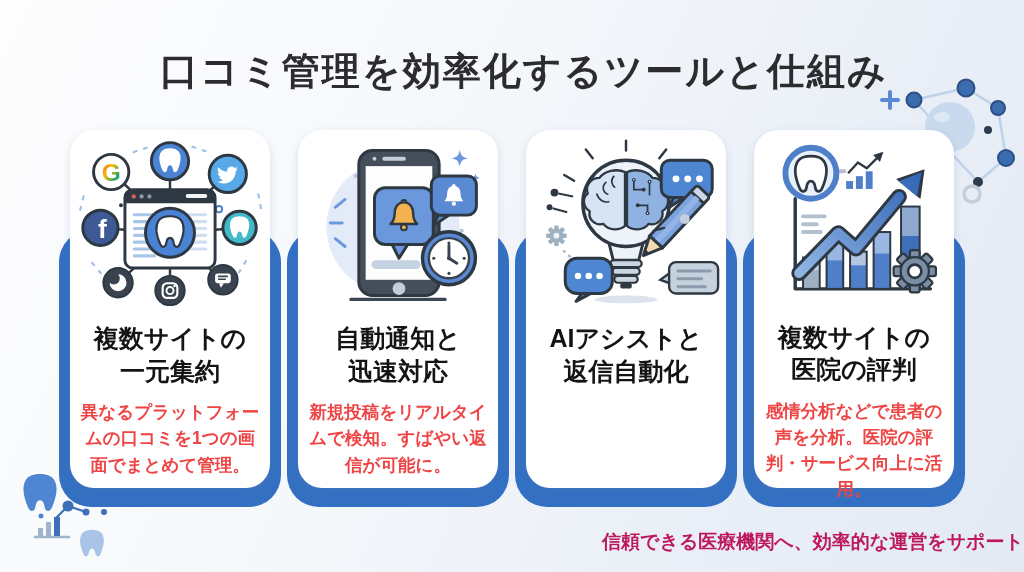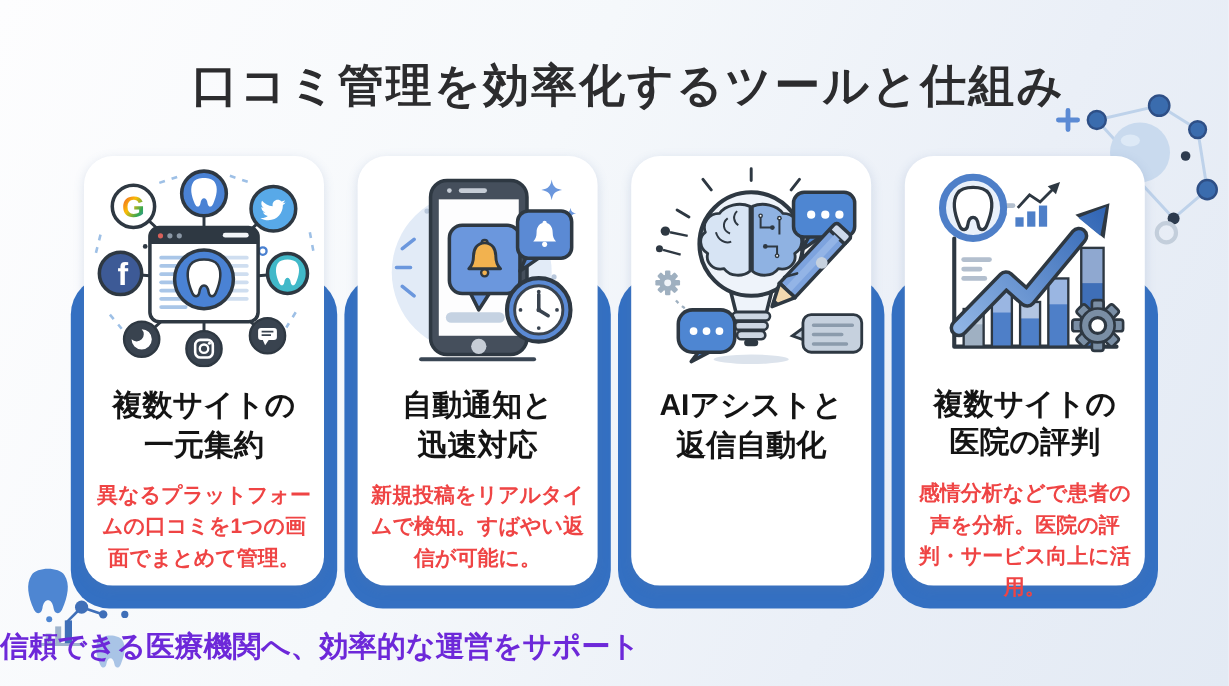--- a/index.html
+++ b/index.html
@@ -13,22 +13,22 @@
   .cards{position:absolute;top:130px;left:0;width:100%;display:flex;justify-content:center;gap:28px}
   .card-col{position:relative;width:200px;height:377px}
   .tray{position:absolute;left:-11px;right:-11px;top:100px;bottom:0;background:#3470c2;border-radius:32px}
   .card{position:absolute;left:0;top:0;width:200px;height:358px;background:#fff;border-radius:24px;
     box-shadow:0 3px 9px rgba(90,120,170,.20);display:flex;flex-direction:column;align-items:center}
   .icon-box{width:196px;height:170px;margin-top:6px}
   .icon-box svg{width:100%;height:100%;display:block}
   .heading{margin-top:16px;font-size:25px;line-height:1.3;font-weight:bold;color:#141414;text-align:center}
   .heading span{display:block}
   .body-text{margin:12px 7px 0;font-size:17.5px;line-height:1.5;font-weight:600;color:#ef4444;text-align:center}
-  .tagline{position:absolute;bottom:17px;left:0;width:100%;text-align:left;
-    font-size:24px;font-weight:600;color:#6d28d9}
+  .tagline{position:absolute;bottom:17px;left:0;width:100%;text-align:right;
+    font-size:19px;font-weight:600;color:#be185d}
   .deco{position:absolute}
   .deco-tr{top:54px;right:2px;width:152px;height:162px}
   .deco-bl{left:6px;bottom:0;width:124px;height:112px}
 </style>
 </head>
 <body>
 
 <h1 class="title">口コミ管理を効率化するツールと仕組み</h1>
 
 <svg class="deco deco-tr" viewBox="0 0 152 162">

